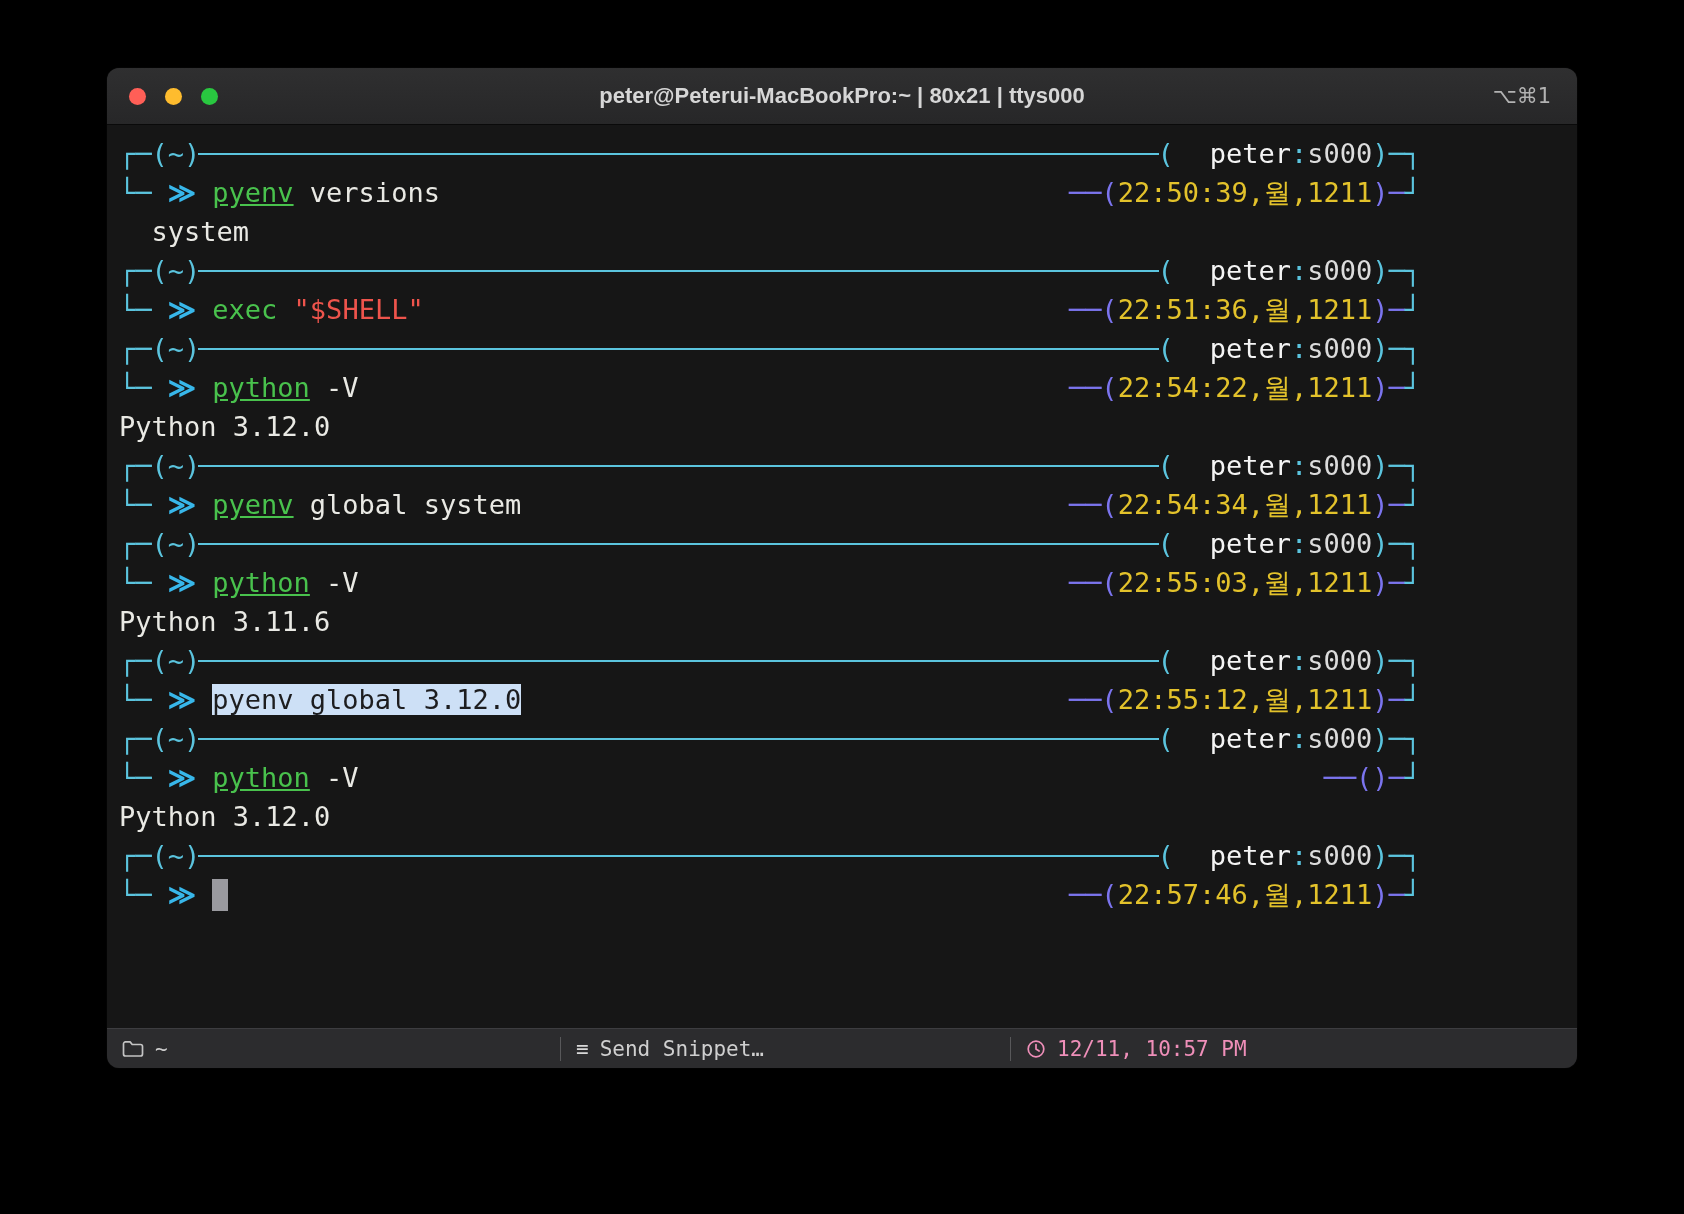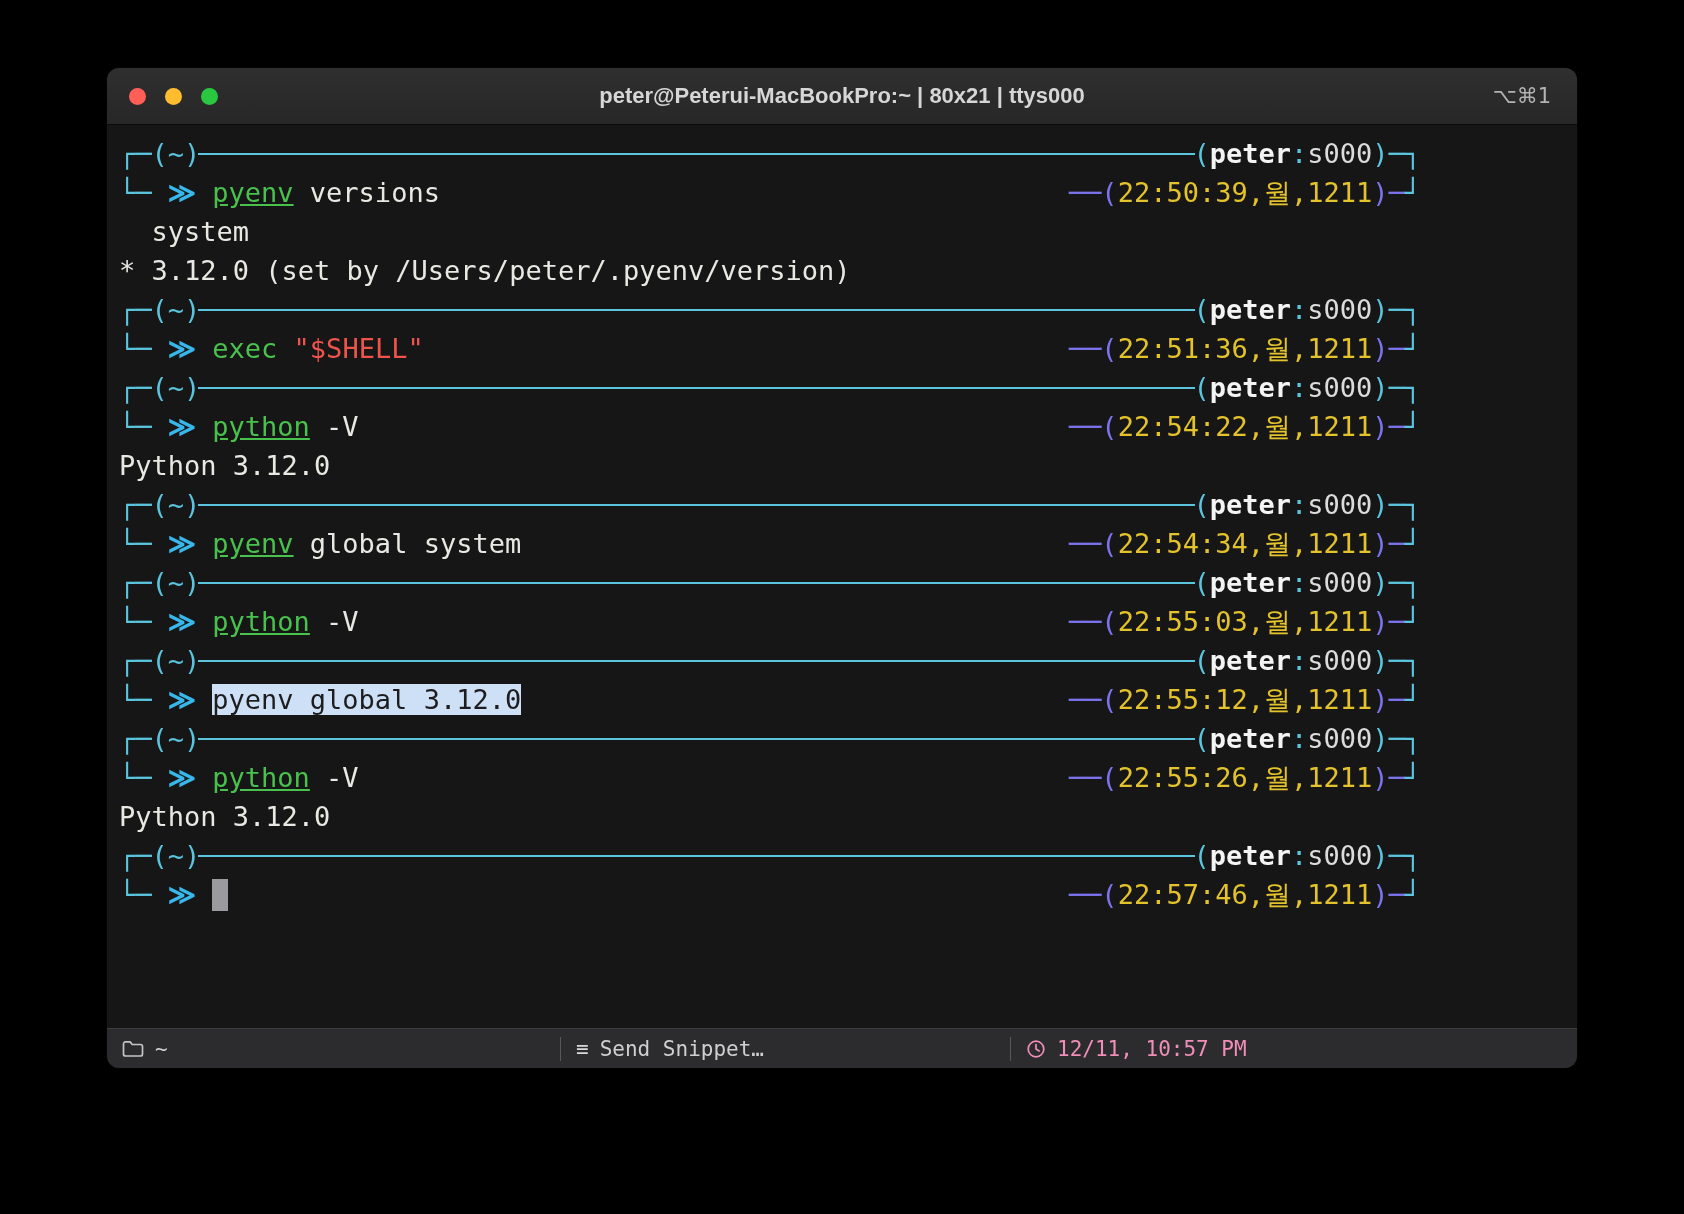--- a/index.html
+++ b/index.html
@@ -26,21 +26,21 @@
     font-size:22px; color:#d6d6d6; white-space:pre; }
   .shortcut { position:absolute; right:26px; top:50%; transform:translateY(-50%);
     font-family:"DejaVu Sans", sans-serif; font-size:21px; color:#b2b2b2; }
 
   
   .term { flex:1 1 auto; padding:9px 0 0 12px; font-size:27px; color:var(--c-txt,#e9e9e4); }
   .trow { display:flex; align-items:center; width:1302px; height:39px; white-space:pre; }
   .seg { white-space:pre; }
   .ln    { color:var(--c-line,#5bc4de); }
   .cwd   { color:var(--c-line,#5bc4de); }
-  .user  { color:var(--c-user,#f4f4f4); font-weight:bold; }
+  .user  { color:var(--c-user,#f4f4f4); font-weight:normal;margin-left:36px; }
   .sess  { color:var(--c-sess,#dcdcdc); }
   .arrow { color:var(--c-arrow,#38b7ea); font-weight:bold; }
   .cmd   { color:var(--c-cmd,#49c24d);text-decoration:underline; }
   .cmdu  { color:var(--c-cmd,#49c24d); }
   .str   { color:var(--c-str,#ee544c); }
   .txt   { color:var(--c-txt,#e9e9e4); }
   .time  { color:var(--c-time,#e3c22b); }
   .dash  { color:var(--c-dash,#7b74ee); }
   .sel   { background:var(--c-selbg,#cde0f6); color:var(--c-seltx,#1d1d1f);text-align:right; }
   .fill  { flex:1 1 auto; position:relative; align-self:stretch; }
@@ -76,34 +76,34 @@
       </div>
       <span class="title">peter@Peterui-MacBookPro:~ | 80x21 | ttys000</span>
       <span class="shortcut">⌥⌘1</span>
     </div>
 
     <div class="term">
       <div>
           <div class="trow"><span class="seg ln">┌─</span><span class="seg cwd">(~)</span><span class="fill"></span><span class="seg ln">(</span><span class="seg user">peter</span><span class="seg ln">:</span><span class="seg sess">s000</span><span class="seg ln">)</span><span class="seg ln">─┐</span></div>
           <div class="trow"><span class="seg ln">└─ </span><span class="seg arrow">≫ </span><span class="seg cmd">pyenv</span><span class="seg txt"> versions</span><span class="spacer"></span><span class="seg dash">──(</span><span class="seg time">22:50:39,월,1211</span><span class="seg dash">)─</span><span class="seg ln">┘</span></div>
           <div class="trow"><span class="seg txt">  system</span></div>
-          <div class="trow"><span class="seg txt">* 3.12.0 (set by /Users/peter/.pyenv/version)</span></div>
           <div class="trow"><span class="seg ln">┌─</span><span class="seg cwd">(~)</span><span class="fill"></span><span class="seg ln">(</span><span class="seg user">peter</span><span class="seg ln">:</span><span class="seg sess">s000</span><span class="seg ln">)</span><span class="seg ln">─┐</span></div>
           <div class="trow"><span class="seg ln">└─ </span><span class="seg arrow">≫ </span><span class="seg cmdu">exec</span><span class="seg txt"> </span><span class="seg str">"$SHELL"</span><span class="spacer"></span><span class="seg dash">──(</span><span class="seg time">22:51:36,월,1211</span><span class="seg dash">)─</span><span class="seg ln">┘</span></div>
           <div class="trow"><span class="seg ln">┌─</span><span class="seg cwd">(~)</span><span class="fill"></span><span class="seg ln">(</span><span class="seg user">peter</span><span class="seg ln">:</span><span class="seg sess">s000</span><span class="seg ln">)</span><span class="seg ln">─┐</span></div>
           <div class="trow"><span class="seg ln">└─ </span><span class="seg arrow">≫ </span><span class="seg cmd">python</span><span class="seg txt"> -V</span><span class="spacer"></span><span class="seg dash">──(</span><span class="seg time">22:54:22,월,1211</span><span class="seg dash">)─</span><span class="seg ln">┘</span></div>
           <div class="trow"><span class="seg txt">Python 3.12.0</span></div>
           <div class="trow"><span class="seg ln">┌─</span><span class="seg cwd">(~)</span><span class="fill"></span><span class="seg ln">(</span><span class="seg user">peter</span><span class="seg ln">:</span><span class="seg sess">s000</span><span class="seg ln">)</span><span class="seg ln">─┐</span></div>
           <div class="trow"><span class="seg ln">└─ </span><span class="seg arrow">≫ </span><span class="seg cmd">pyenv</span><span class="seg txt"> global system</span><span class="spacer"></span><span class="seg dash">──(</span><span class="seg time">22:54:34,월,1211</span><span class="seg dash">)─</span><span class="seg ln">┘</span></div>
           <div class="trow"><span class="seg ln">┌─</span><span class="seg cwd">(~)</span><span class="fill"></span><span class="seg ln">(</span><span class="seg user">peter</span><span class="seg ln">:</span><span class="seg sess">s000</span><span class="seg ln">)</span><span class="seg ln">─┐</span></div>
           <div class="trow"><span class="seg ln">└─ </span><span class="seg arrow">≫ </span><span class="seg cmd">python</span><span class="seg txt"> -V</span><span class="spacer"></span><span class="seg dash">──(</span><span class="seg time">22:55:03,월,1211</span><span class="seg dash">)─</span><span class="seg ln">┘</span></div>
+          <div class="trow"><span class="seg txt">Python 3.11.6</span></div>
           <div class="trow"><span class="seg ln">┌─</span><span class="seg cwd">(~)</span><span class="fill"></span><span class="seg ln">(</span><span class="seg user">peter</span><span class="seg ln">:</span><span class="seg sess">s000</span><span class="seg ln">)</span><span class="seg ln">─┐</span></div>
           <div class="trow"><span class="seg ln">└─ </span><span class="seg arrow">≫ </span><span class="seg sel">pyenv global 3.12.0</span><span class="spacer"></span><span class="seg dash">──(</span><span class="seg time">22:55:12,월,1211</span><span class="seg dash">)─</span><span class="seg ln">┘</span></div>
           <div class="trow"><span class="seg ln">┌─</span><span class="seg cwd">(~)</span><span class="fill"></span><span class="seg ln">(</span><span class="seg user">peter</span><span class="seg ln">:</span><span class="seg sess">s000</span><span class="seg ln">)</span><span class="seg ln">─┐</span></div>
-          <div class="trow"><span class="seg ln">└─ </span><span class="seg arrow">≫ </span><span class="seg cmd">python</span><span class="seg txt"> -V</span><span class="spacer"></span><span class="seg dash">──(</span><span class="seg time">22:55:26,월,1211</span><span class="seg dash">)─</span><span class="seg ln">┘</span></div>
+          <div class="trow"><span class="seg ln">└─ </span><span class="seg arrow">≫ </span><span class="seg cmd">python</span><span class="seg txt"> -V</span><span class="spacer"></span><span class="seg dash">──(</span><span class="seg dash">)─</span><span class="seg ln">┘</span></div>
           <div class="trow"><span class="seg txt">Python 3.12.0</span></div>
           <div class="trow"><span class="seg ln">┌─</span><span class="seg cwd">(~)</span><span class="fill"></span><span class="seg ln">(</span><span class="seg user">peter</span><span class="seg ln">:</span><span class="seg sess">s000</span><span class="seg ln">)</span><span class="seg ln">─┐</span></div>
           <div class="trow"><span class="seg ln">└─ </span><span class="seg arrow">≫ </span><span class="cursor"></span><span class="spacer"></span><span class="seg dash">──(</span><span class="seg time">22:57:46,월,1211</span><span class="seg dash">)─</span><span class="seg ln">┘</span></div>
         </div>
     </div>
 
     <div class="statusbar">
       <div class="sb-sec sb-left">
         <span class="sb-icon">
           <svg width="22" height="18" viewBox="0 0 22 18" fill="none" stroke="#c4c4c4" stroke-width="1.7" stroke-linejoin="round">

